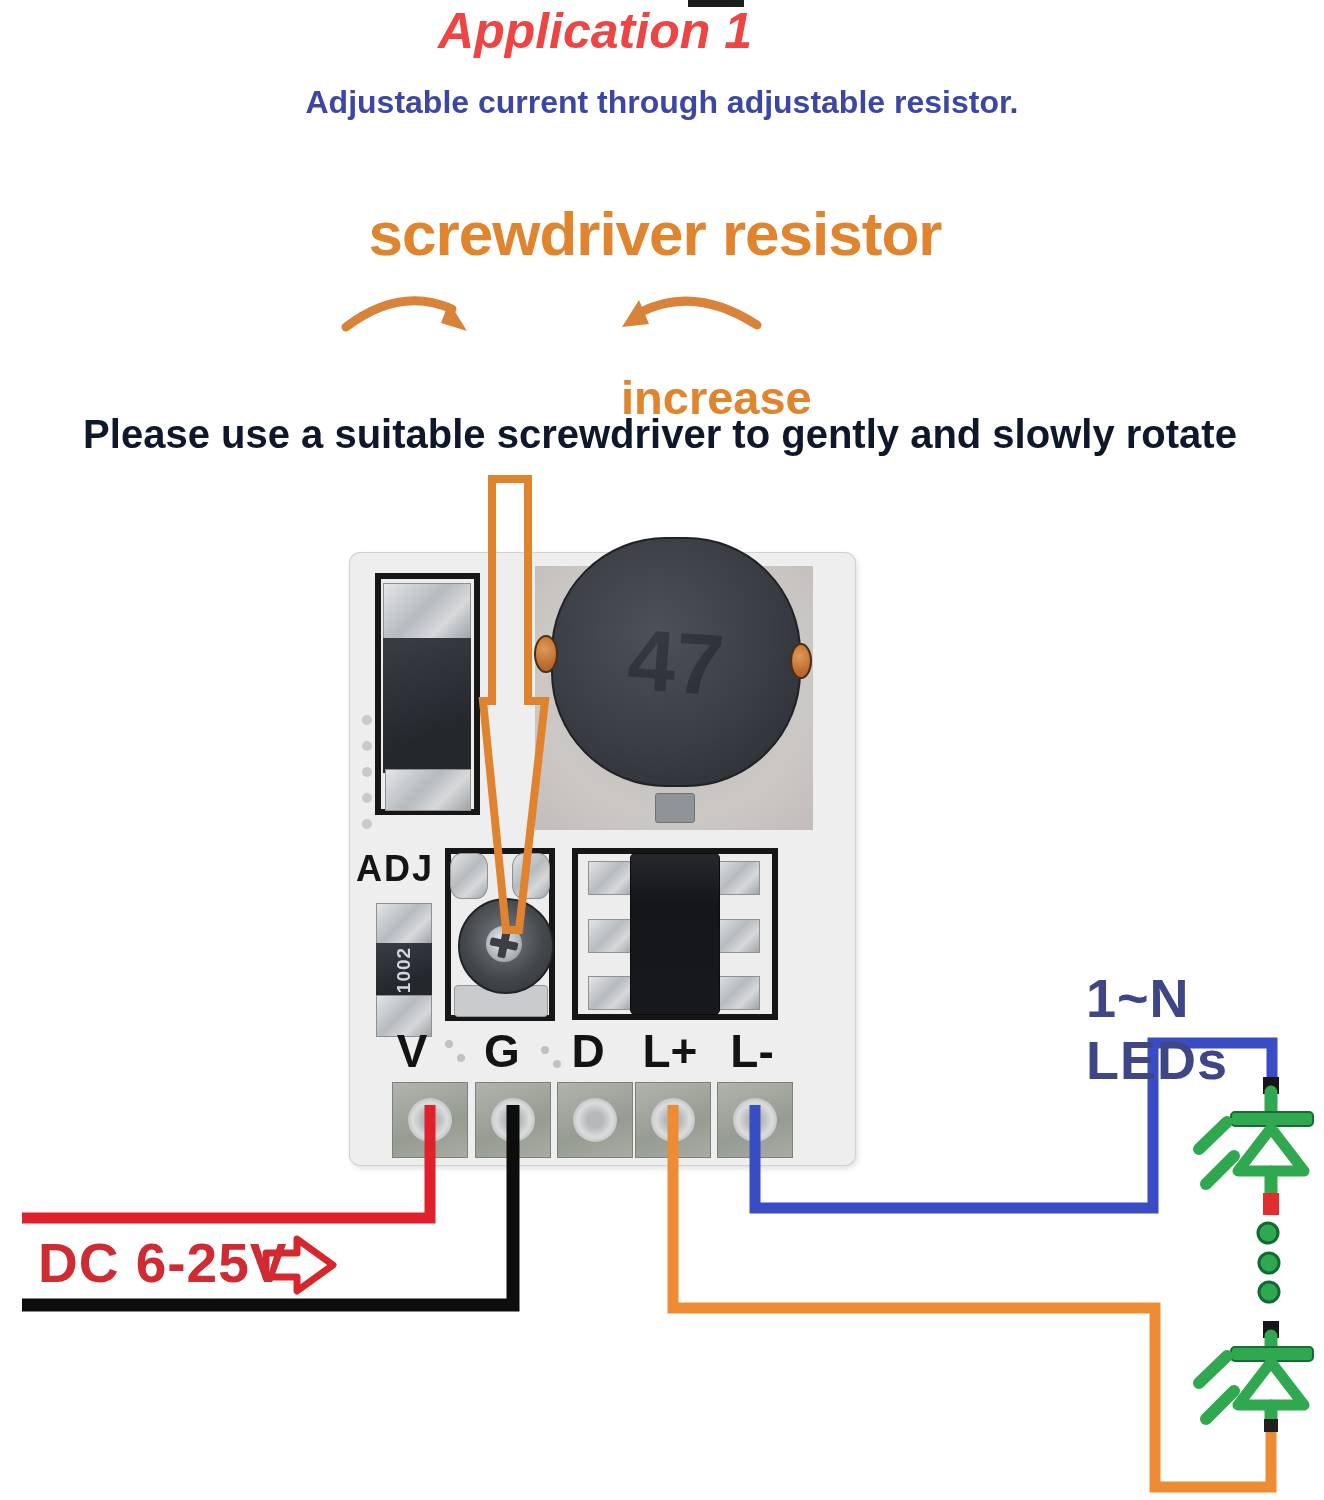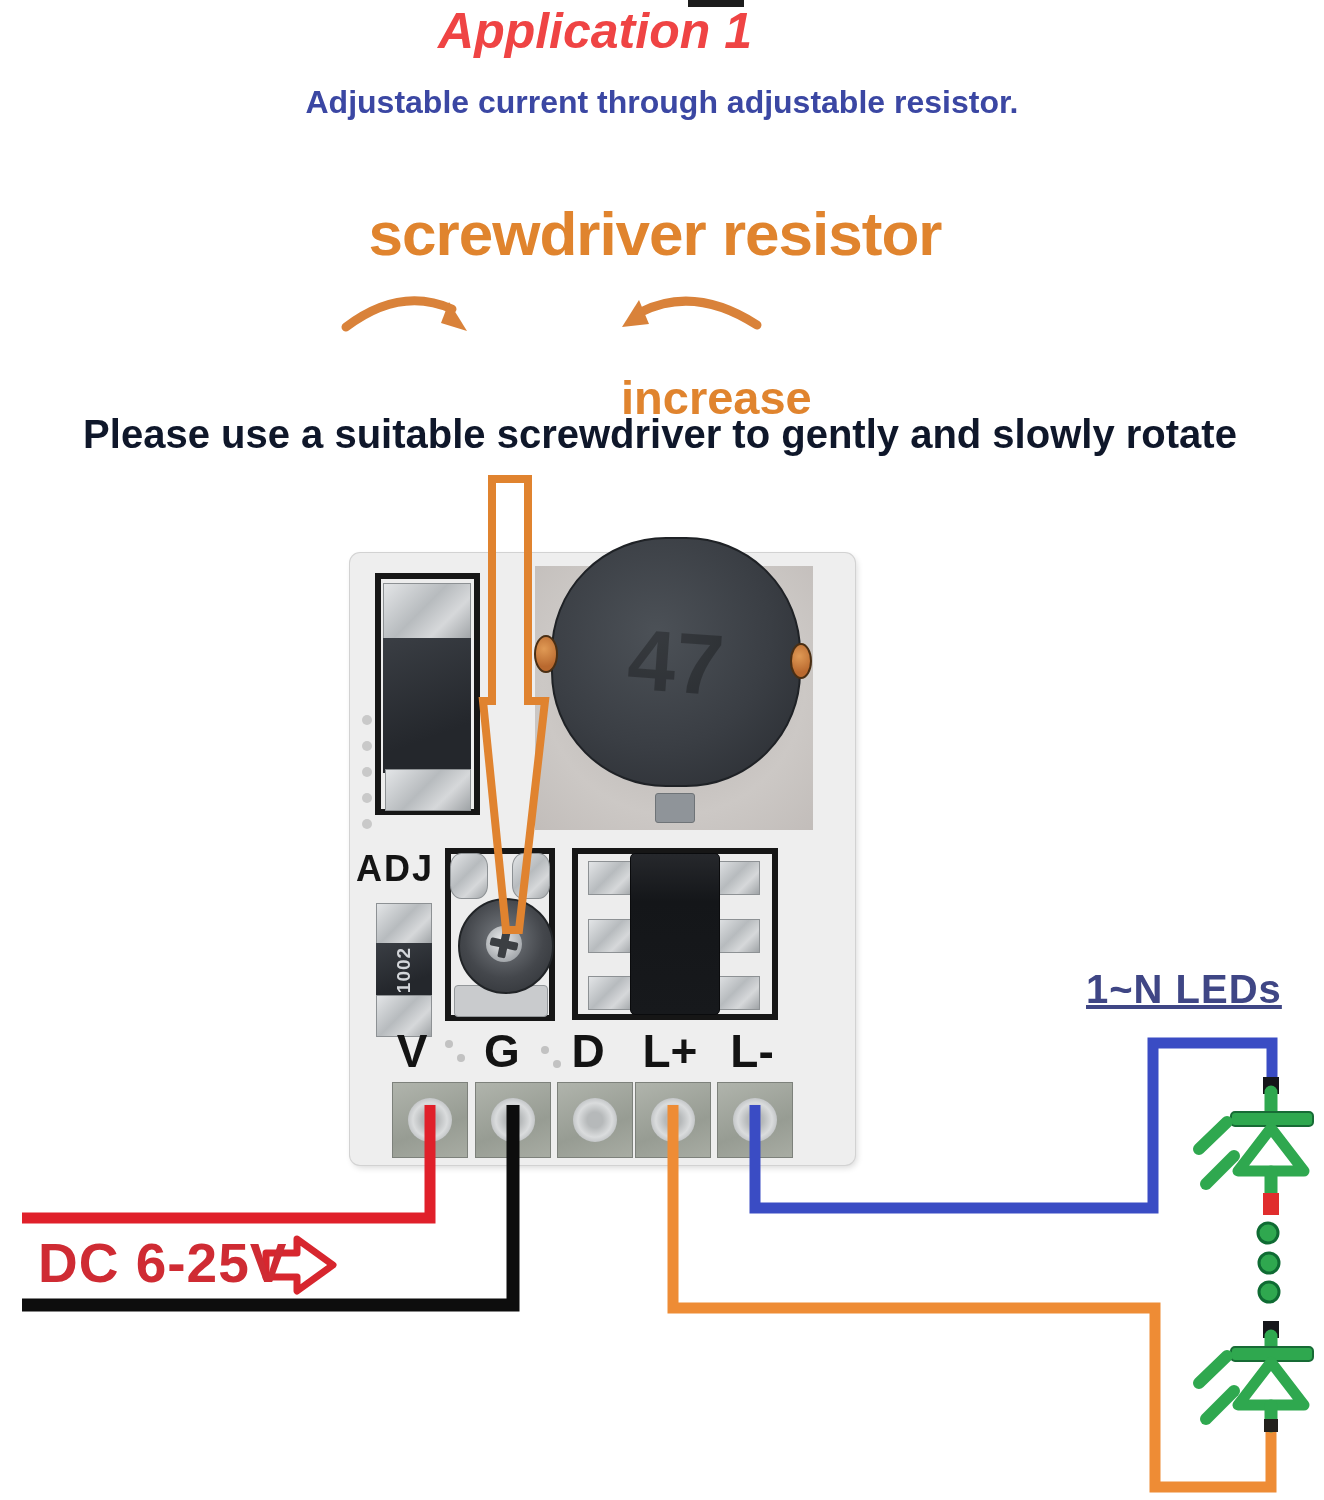--- a/index.html
+++ b/index.html
@@ -10,21 +10,21 @@
   .abs{position:absolute;}
   .ctr{text-align:center;}
   
   .title{left:0;top:2px;width:1190px;font-size:50px;color:#ef4444;font-style:italic;}
   .subtitle{left:0;top:84px;width:100%;font-size:32px;color:#3b47a3;}
   .adj-heading{left:0;top:198px;width:1310px;font-size:62px;letter-spacing:-1px;color:#e0842e;}
   .decrease{left:322px;top:334px;font-size:47px;color:#e0842e;}
   .increase{left:621px;top:337px;font-size:47px;color:#e0842e;margin-top:33px;}
   .instruction{left:0;top:412px;width:1252px;font-size:40px;color:#0f172a;white-space:nowrap;padding-left:34px;}
   .dc-label{left:38px;top:1231px;font-size:55px;color:#cf2b33;letter-spacing:1px;}
-  .leds-label{left:1086px;top:967px;font-size:40px;color:#3f4685;letter-spacing:1px;text-decoration:underline;}
+  .leds-label{left:1086px;top:967px;font-size:54px;color:#3f4685;letter-spacing:1px;}
   .top-artifact{left:688px;top:0;width:56px;height:7px;background:#1c1c1c;}
 
   
   #board{left:350px;top:553px;width:505px;height:612px;background:#eeeeee;border-radius:10px;
          box-shadow:0 0 0 1px #d2d2d2, 2px 3px 6px rgba(0,0,0,0.15);}
   #board .abs{position:absolute;}
   .silkbox{border:6px solid #161616;background:rgba(235,235,235,.4);box-sizing:border-box;}
   .silver{background:linear-gradient(135deg,#e3e5e7 0%,#b7bbbe 45%,#d6d8da 70%,#9fa3a6 100%);border:1px solid #8d9194;box-sizing:border-box;}
   .darkbody{background:linear-gradient(160deg,#3a3e44,#24272c 70%);}
   .dotgray{background:#c9c9c9;border-radius:50%;}

